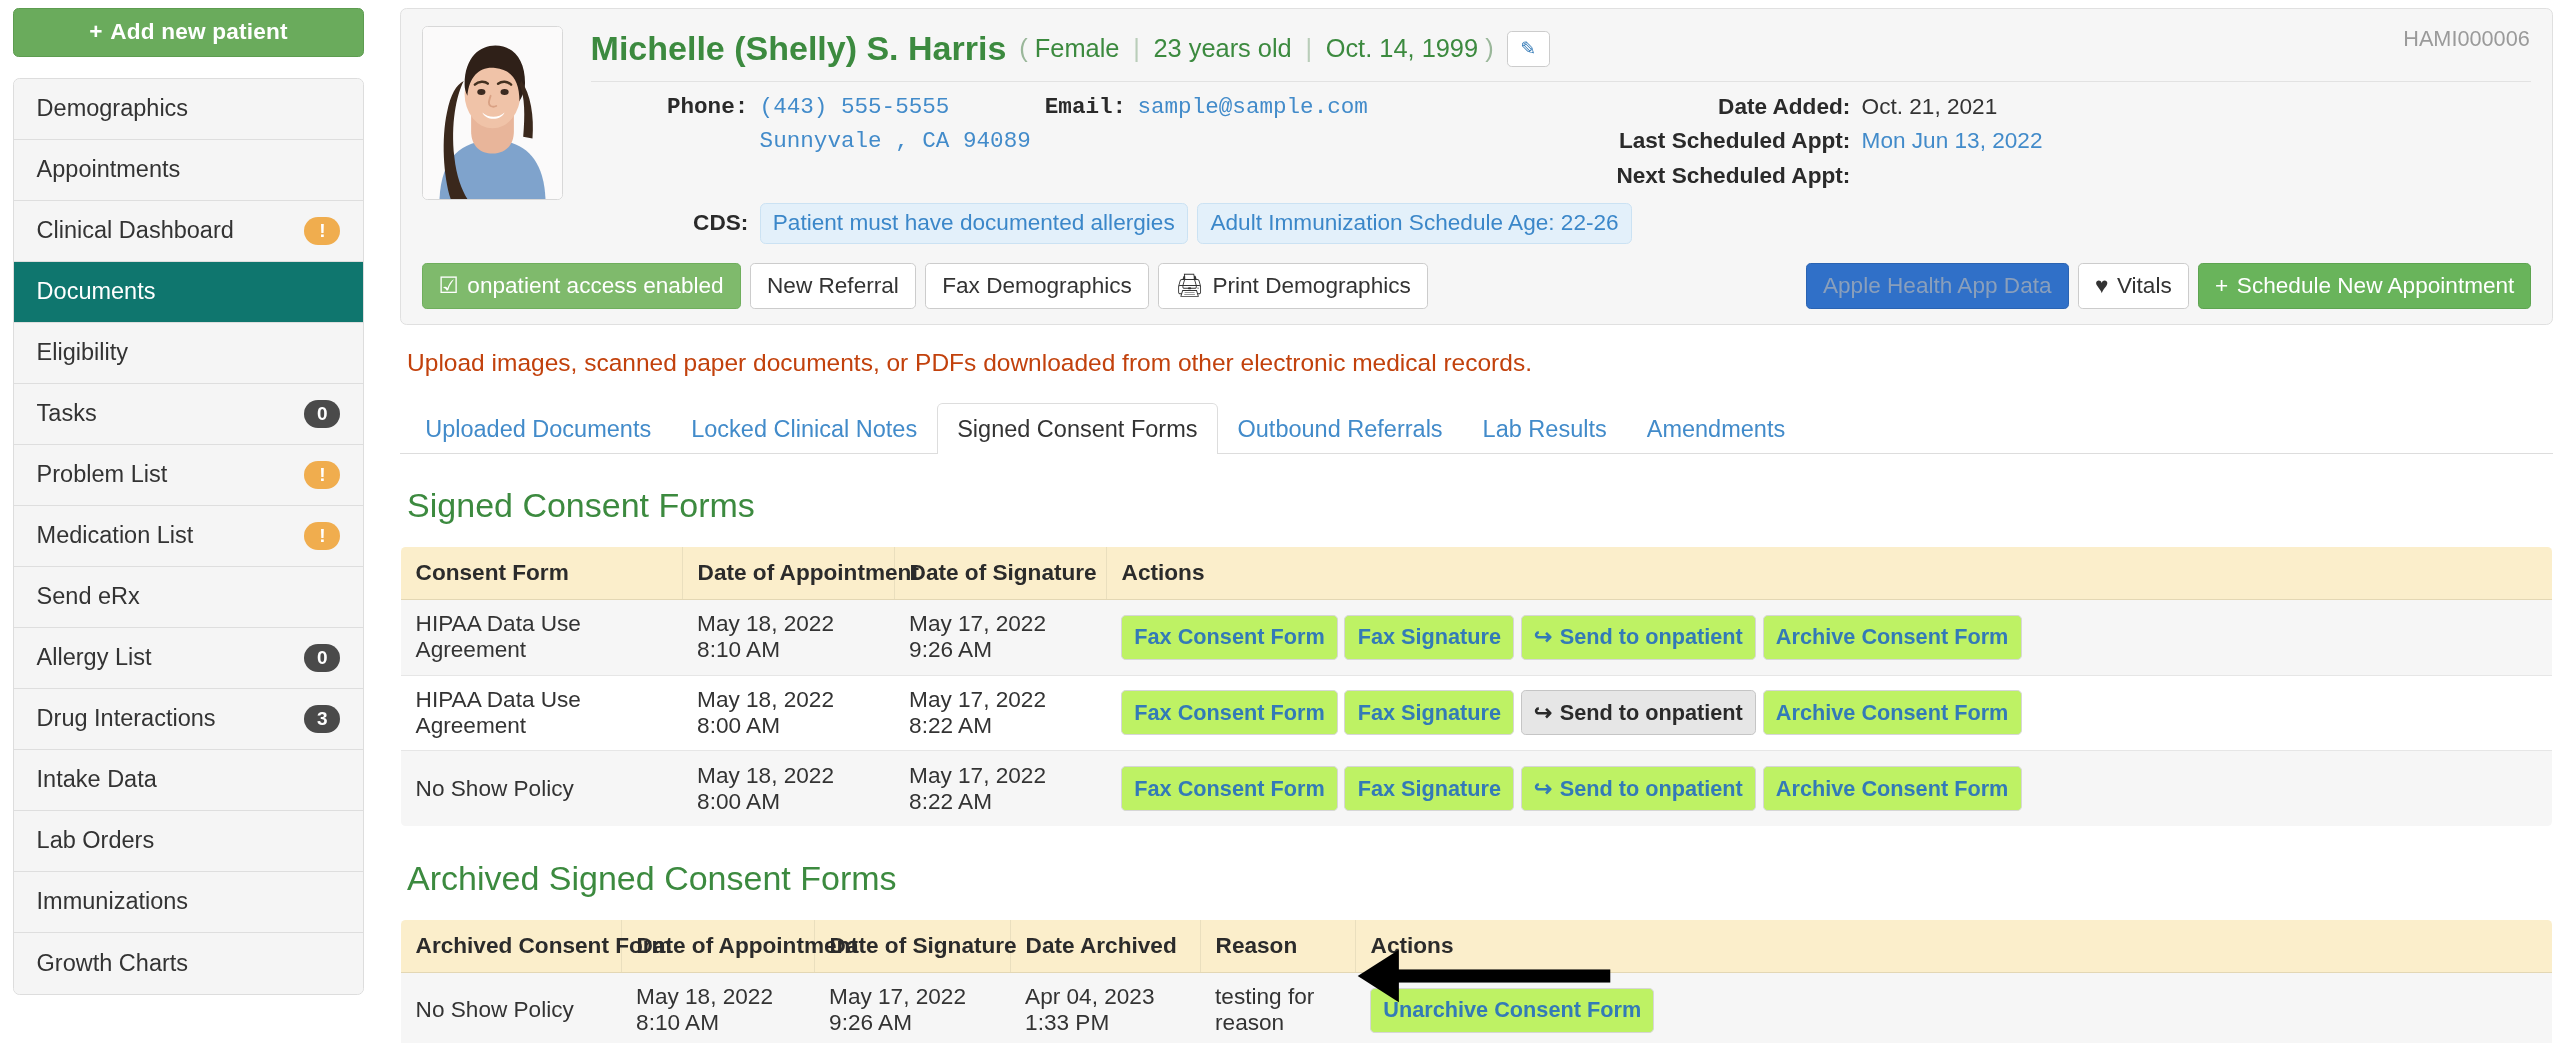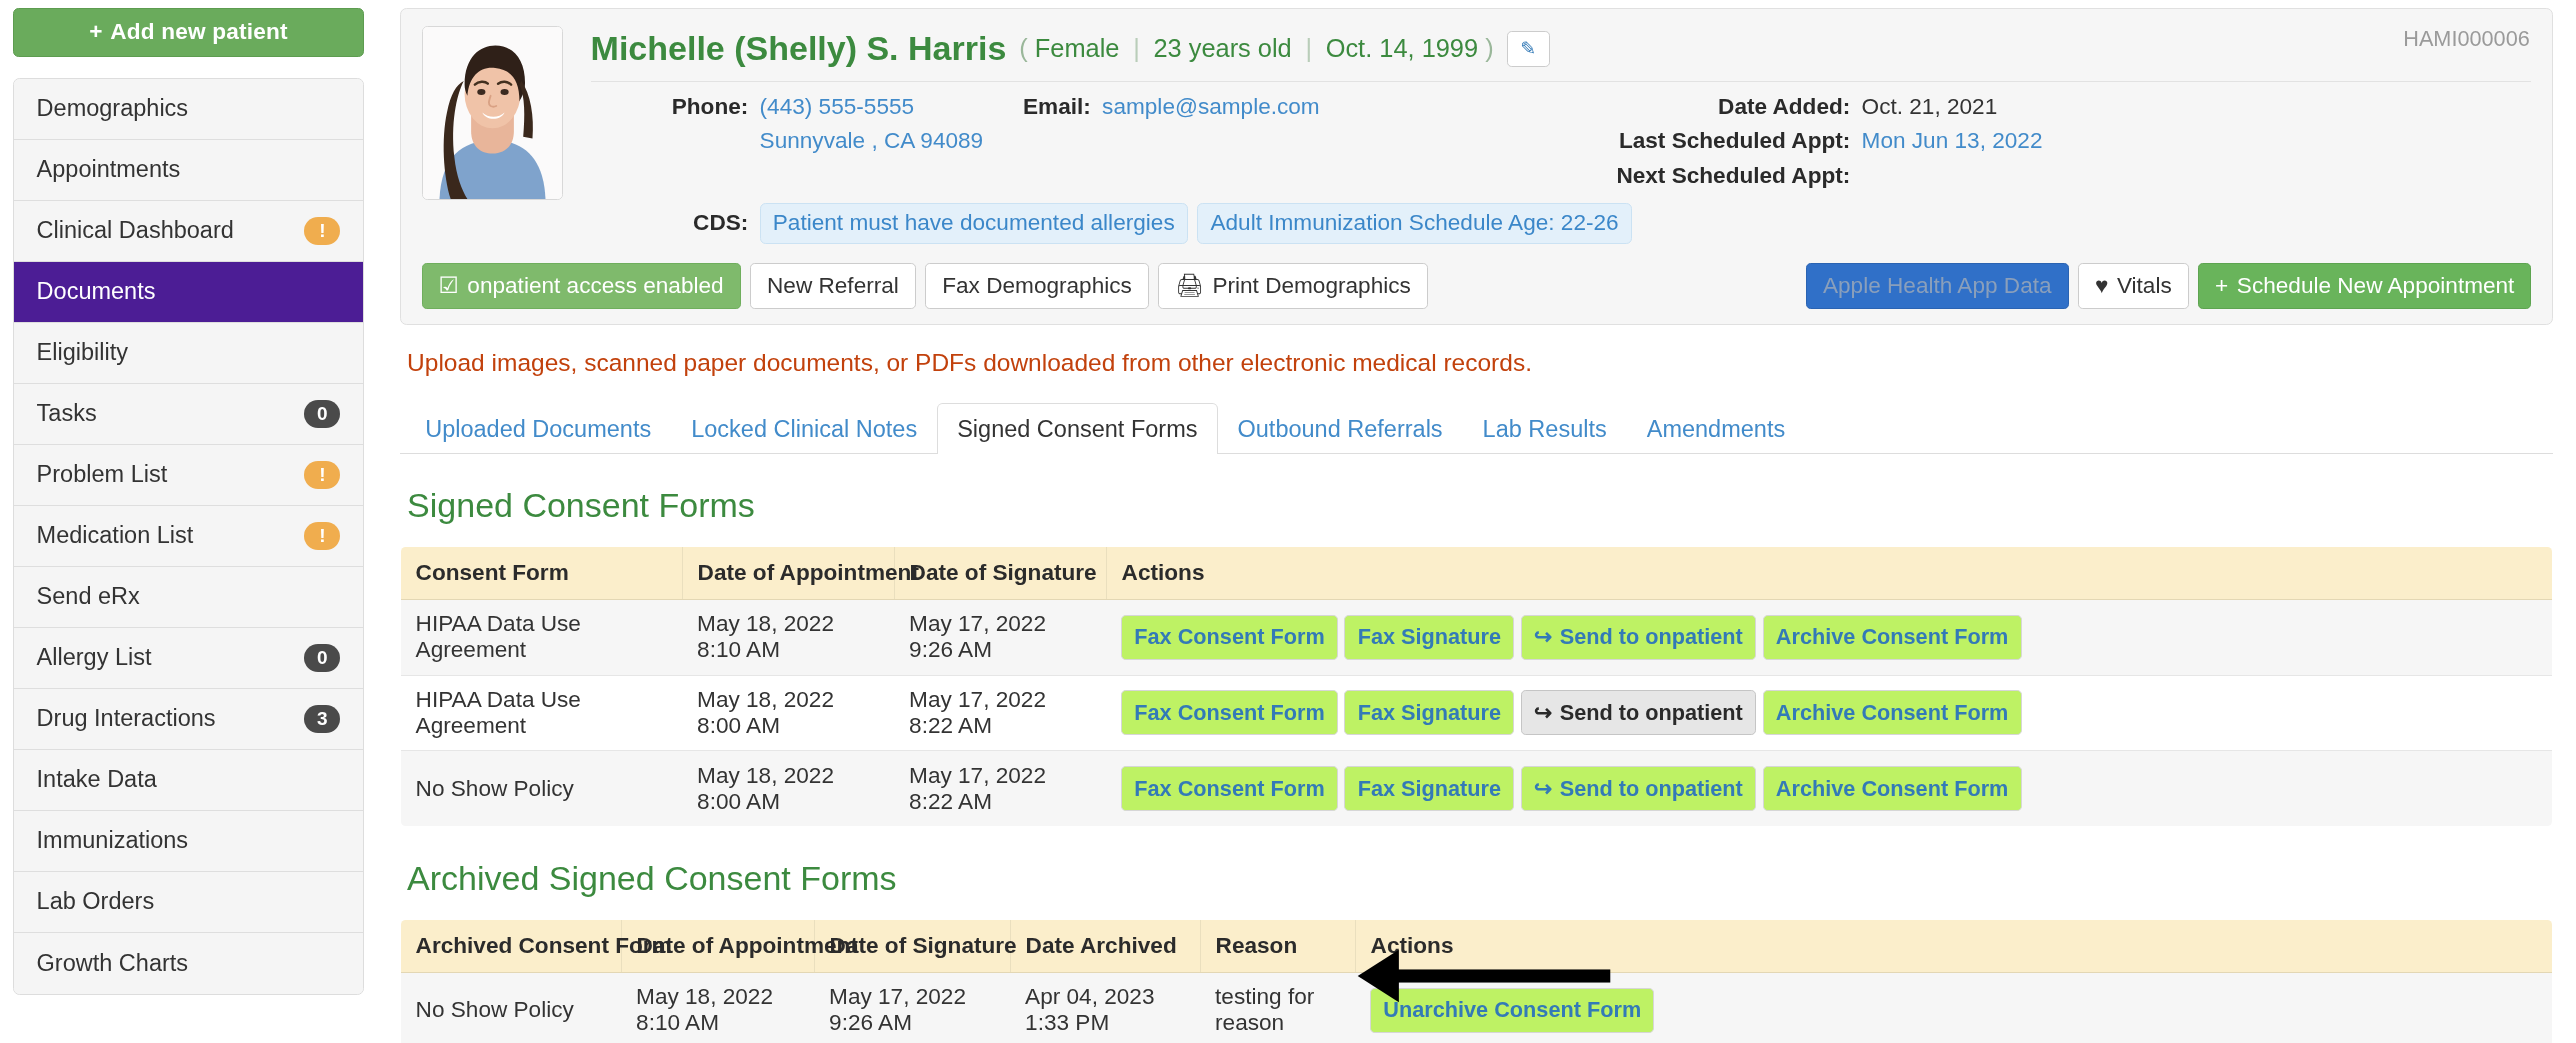--- a/index.html
+++ b/index.html
@@ -27,21 +27,21 @@
     border: 0.9px solid #dddddd; border-radius: 6.6px;
     overflow: hidden; background: #f5f5f5;
   }
   .nav-item {
     display: flex; align-items: center; justify-content: space-between;
     height: 61px; padding: 0 22.6px;
     border-bottom: 0.9px solid #dedede;
     background: #f5f5f5; color: #333333; font-size: 23.5px;
   }
   .nav-item:last-child { border-bottom: none; }
-  .nav-item.active { background: #4c1d95; color: #ffffff; }
+  .nav-item.active { background: #0f766e; color: #ffffff; }
   .badge {
     display: inline-flex; align-items: center; justify-content: center;
     min-width: 36px; height: 28px; padding: 0 10.4px;
     border-radius: 14px; font-size: 19px; font-weight: bold; color: #ffffff;
   }
   .badge.count { background: #4a4a4a; }
   .badge.warn  { background: #f0ad4e; }
 
   
   .main { flex: 1; padding: 7.5px 22.6px 0 22.6px; min-width: 0; }
@@ -68,21 +68,21 @@
   .pmeta .paren { color: #9ab79a; }
   .pmeta .sep { color: #b9cdb9; margin: 0 6.6px; }
   .edit-btn {
     width: 43px; height: 36px; border: 0.9px solid #cccccc; border-radius: 4.7px;
     background: #ffffff; display: inline-flex; align-items: center; justify-content: center;
     color: #337ab7; font-size: 19px;
   }
   .hr { border-top: 0.9px solid #e2e2e2; margin: 13px 0 11.3px 0; }
 
   .info-grid { display: flex; }
-  .info-left  { flex: 0 0 951px; }
+  .info-left  { flex: 0 0 951px; font-family: Liberation Mono, monospace; }
   .info-right { flex: 1; }
   .irow { display: flex; align-items: baseline; margin-bottom: 8.5px; font-size: 22.6px; }
   .ilabel { font-weight: bold; color: #2a2a2a; text-align: right; padding-right: 11.3px; }
   .info-left  .ilabel { flex: 0 0 169px; }
   .info-right .ilabel { flex: 0 0 320px; }
   .ivalue { color: #333333; }
   .link { color: #428bca; }
   .cds-row { display: flex; align-items: center; margin-top: 5.6px; font-size: 22.6px; }
   .cds-row .ilabel { flex: 0 0 169px; }
   .cds-pill {
@@ -197,24 +197,24 @@
           <span class="badge count">0</span>
         </div>
         <div class="nav-item">
           <span>Drug Interactions</span>
           <span class="badge count">3</span>
         </div>
         <div class="nav-item">
           <span>Intake Data</span>
         </div>
         <div class="nav-item">
+          <span>Lab Orders</span>
+        </div>
+        <div class="nav-item">
           <span>Immunizations</span>
-        </div>
-        <div class="nav-item">
-          <span>Lab Orders</span>
         </div>
         <div class="nav-item">
           <span>Growth Charts</span>
         </div>
       </div>
   </div>
 
   <div class="main">
 
     <div class="patient-card">

